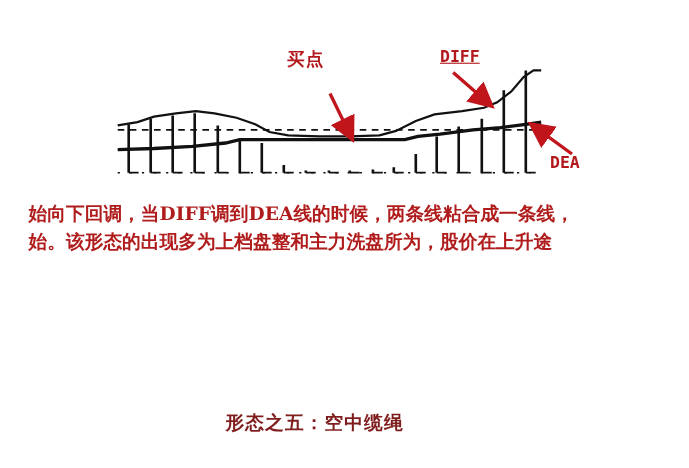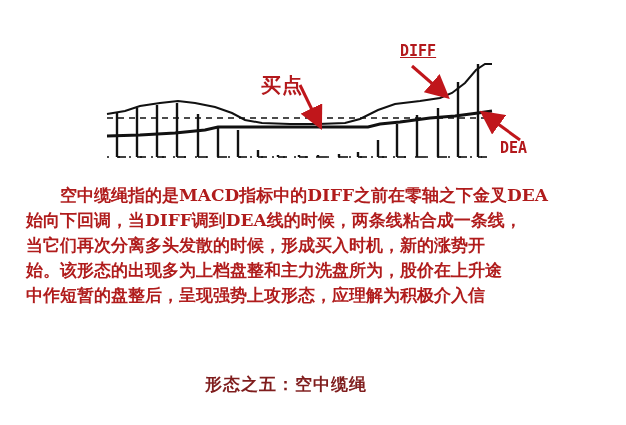--- a/index.html
+++ b/index.html
@@ -5,21 +5,21 @@
   html, body { margin: 0; padding: 0; }
   body {
     width: 626px; height: 425px; background: #ffffff; position: relative; overflow: hidden;
     font-family: "DejaVu Serif", "Liberation Serif", serif;
   }
   #chart { position: absolute; left: 0; top: 0; width: 626px; height: 175px; }
   .label {
     position: absolute; color: #b3191c; font-weight: bold; white-space: nowrap;
     font-family: "DejaVu Serif", serif;
   }
-  #label-buy { left: 261px; top: 44px; font-size: 20px; letter-spacing: 1px; margin-top: 28px; }
+  #label-buy { left: 261px; top: 44px; font-size: 16px; letter-spacing: 1px; }
   #label-diff { left: 400px; top: 42px; font-size: 15px; font-family: "DejaVu Sans Mono", monospace; text-decoration: underline; }
   #label-dea { left: 500px; top: 139px; font-size: 15px; font-family: "DejaVu Sans Mono", monospace; text-align: center; }
   #body-text {
     position: absolute; left: 26px; top: 183px; width: 590px;
     color: #b01c1c; font-size: 17px; font-weight: bold; line-height: 25px;
   }
   #body-text .line { white-space: nowrap; display: block; height: 25px; }
   #body-text .line.first { padding-left: 34px; }
   #caption {
     position: absolute; left: 205px; top: 373px; color: #7f1d1d;
@@ -86,20 +86,17 @@
       <line x1="412" y1="66" x2="443" y2="93" stroke="#c0161b" stroke-width="3" marker-end="url(#arrowhead)"></line>
       <line x1="520" y1="140" x2="487" y2="116" stroke="#c0161b" stroke-width="3" marker-end="url(#arrowhead)"></line>
     </g>
 </svg>
 
 <div class="label" id="label-buy">买点</div>
 <div class="label" id="label-diff">DIFF</div>
 <div class="label" id="label-dea">DEA</div>
 
 <div id="body-text">
-  <span class="line first">空中缆绳指的是MACD指标中的DIFF之前在零轴之下金叉DEA</span>
   <span class="line">始向下回调，当DIFF调到DEA线的时候，两条线粘合成一条线，</span>
-  <span class="line">当它们再次分离多头发散的时候，形成买入时机，新的涨势开</span>
   <span class="line">始。该形态的出现多为上档盘整和主力洗盘所为，股价在上升途</span>
-  <span class="line">中作短暂的盘整后，呈现强势上攻形态，应理解为积极介入信</span>
 </div>
 
 <div id="caption">形态之五：空中缆绳</div>
 
 </body></html>

